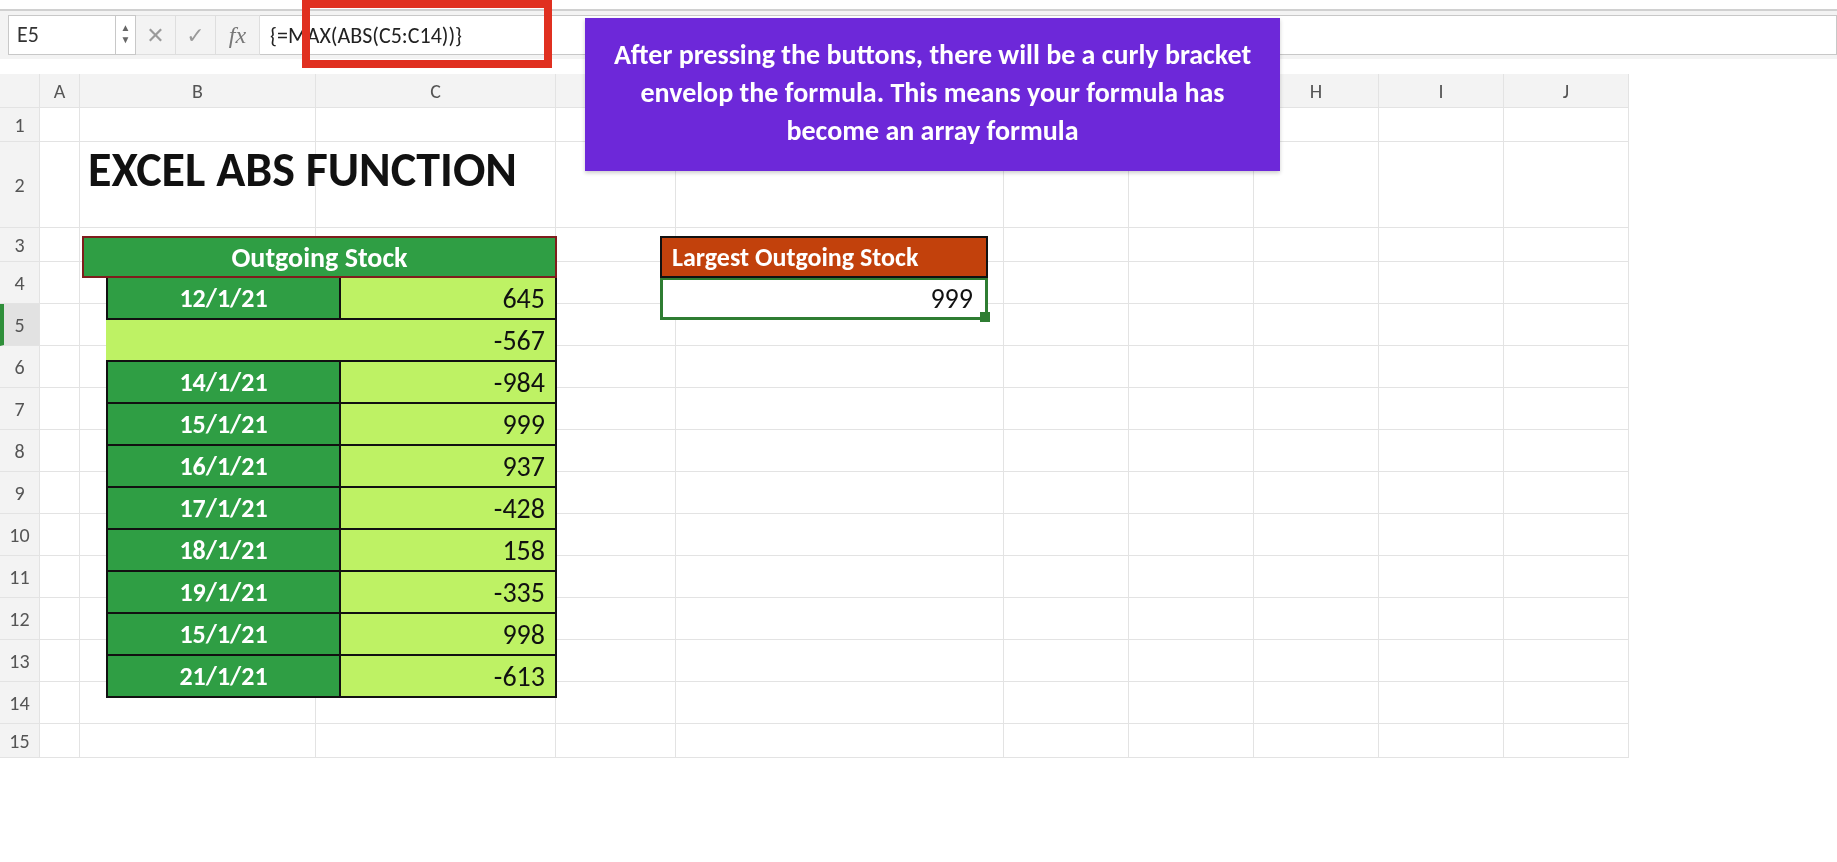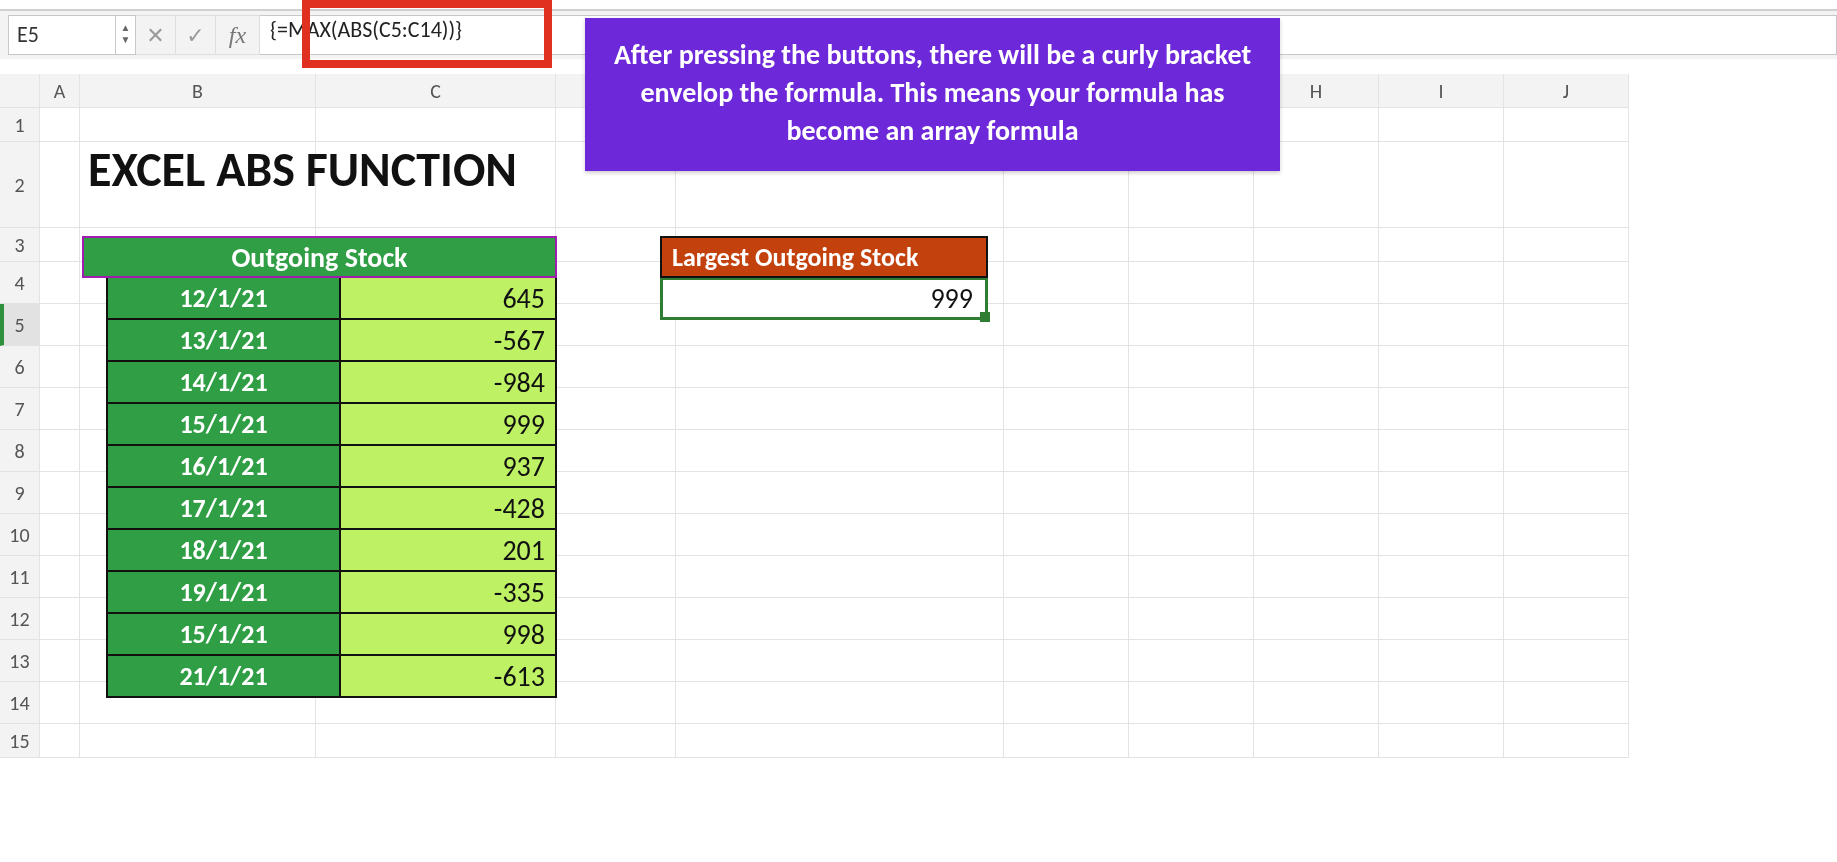--- a/index.html
+++ b/index.html
@@ -34,21 +34,21 @@
   .fb-btn {
     width:40px; height:40px; display:flex; align-items:center; justify-content:center;
     border:1px solid #dedede; border-left:none; background:#f3f3f3;
     font-size:22px; color:#9a9a9a;
   }
   .fb-fx {
     width:44px; font-style:italic; font-family: "Times New Roman", serif;
     font-size:24px; color:#777;
   }
   .formula-input-wrap {
-    flex:1; height:40px; display:flex; 
+    flex:1; height:40px; display:flex; align-items:center;
     border:1px solid #c8c8c8; border-left:none; background:#fff;
     padding:0 10px;
   }
   .formula-input {
     font-size:22px; color:#222; white-space:nowrap;
   }
   .red-highlight {
     position:absolute;
     top:0px; left:302px; width:250px; height:68px;
     border:8px solid #e03020;
@@ -107,21 +107,21 @@
   .stock-table {
     position:absolute;
     top:236px; left:82px;
     width:475px;
     z-index:3;
   }
   .stock-table .hdr {
     background:#2f9e44; color:#fff; font-weight:700;
     height:42px; display:flex; align-items:center; justify-content:center;
     font-size:28px;
-    border:2px solid #a21caf;
+    border:2px solid #7f1d1d;
   }
   .stock-table .row {
     display:flex; height:42px;margin-left:24px;
   }
   .stock-table .date {
     width:235px; background:#2f9e44; color:#fff;
     font-weight:700; font-size:26px;
     display:flex; align-items:center; justify-content:center;
     border:2px solid #111; border-top:none;
   }
@@ -363,42 +363,41 @@
 <div class="title-text">EXCEL ABS FUNCTION</div>
 
 <div class="stock-table">
   <div class="hdr">Outgoing Stock</div>
   <div id="stock-rows">
       <div class="row">
         <div class="date">12/1/21</div>
         <div class="val">645</div>
       </div>
       <div class="row">
-        <div class="date">13/1/21</div>
         <div class="val">-567</div>
       </div>
       <div class="row">
         <div class="date">14/1/21</div>
         <div class="val">-984</div>
       </div>
       <div class="row">
         <div class="date">15/1/21</div>
         <div class="val">999</div>
       </div>
       <div class="row">
         <div class="date">16/1/21</div>
         <div class="val">937</div>
       </div>
       <div class="row">
         <div class="date">17/1/21</div>
         <div class="val">-428</div>
       </div>
       <div class="row">
         <div class="date">18/1/21</div>
-        <div class="val">201</div>
+        <div class="val">158</div>
       </div>
       <div class="row">
         <div class="date">19/1/21</div>
         <div class="val">-335</div>
       </div>
       <div class="row">
         <div class="date">15/1/21</div>
         <div class="val">998</div>
       </div>
       <div class="row">

